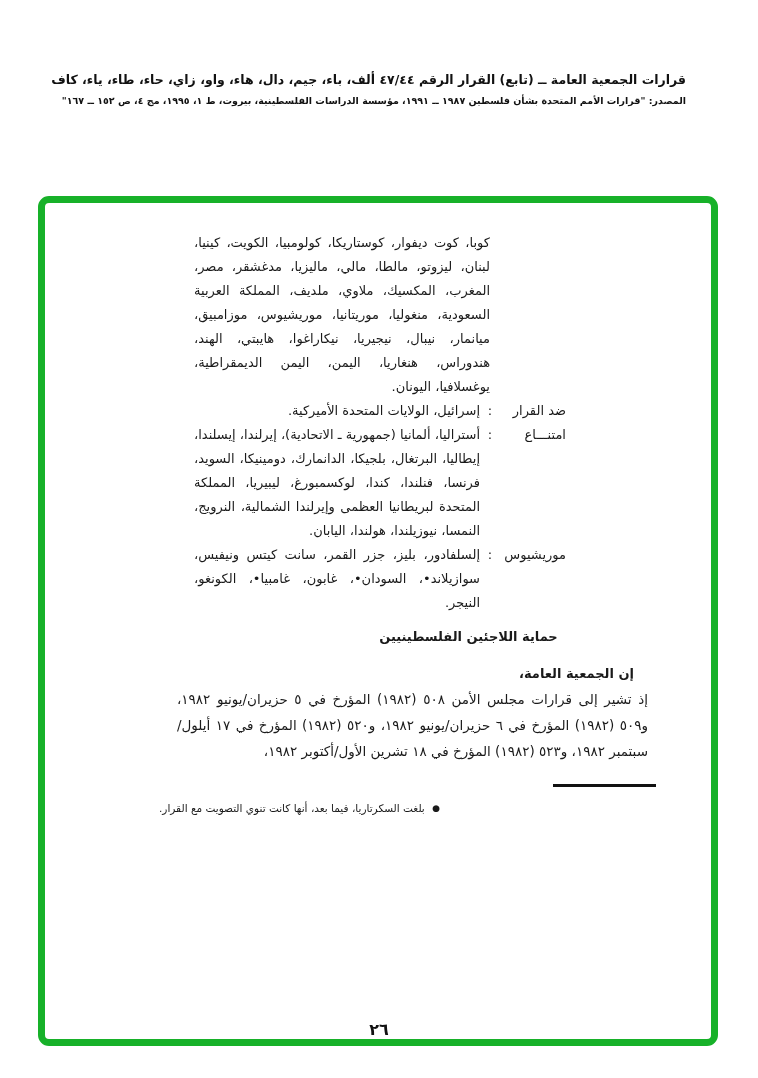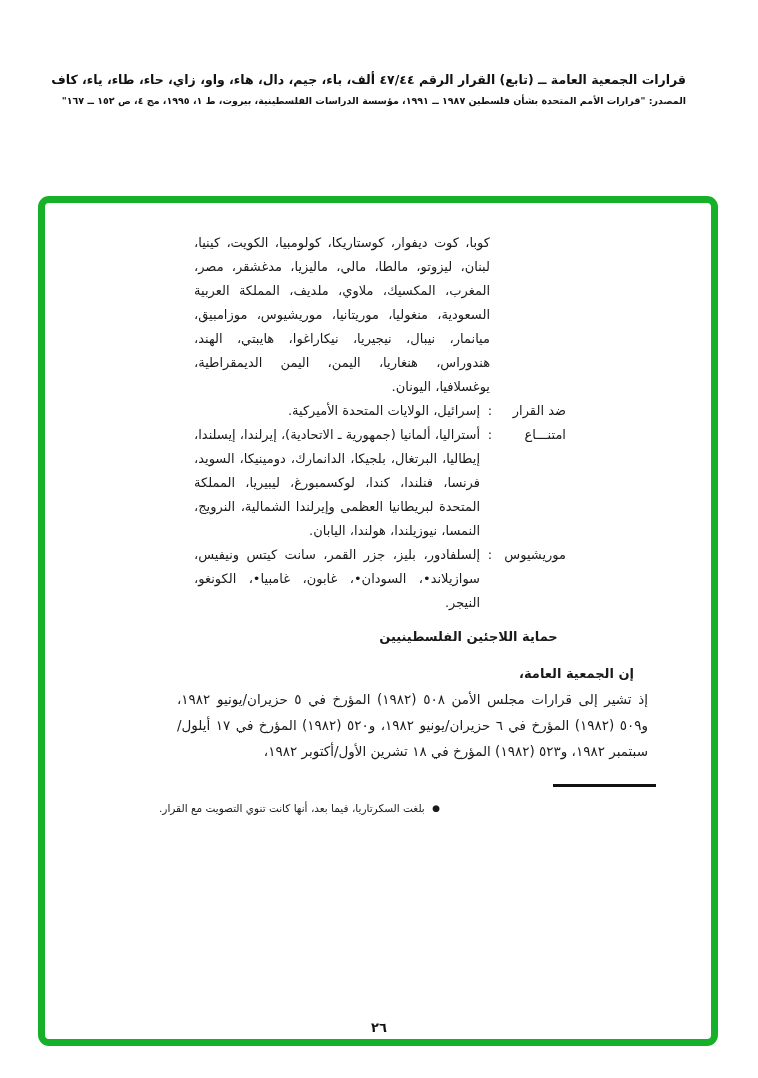--- a/index.html
+++ b/index.html
@@ -32,21 +32,21 @@
   .section-letter{margin-top:28px;margin-right:40px;text-align:center;font-weight:bold;}
   .section-title{margin-top:10px;margin-left:186px;text-align:center;font-weight:bold;white-space:nowrap;}
   .lead-line{margin-top:13px;margin-right:22px;font-weight:bold;}
   .body-paragraph{margin-top:0;margin-right:8px;margin-left:82px;text-align:justify;line-height:26px;font-size:13.5px;}
   
   .footnote-block{margin-top:20px;}
   .footnote-rule{width:103px;height:3px;background:#111;}
   .footnote-line{margin-top:9px;margin-right:216px;font-size:10.5px;white-space:nowrap;direction:rtl;}
   .footnote-marker{font-size:9px;vertical-align:1px;padding-left:4px;}
   
-  .page-number{position:absolute;top:1020px;left:0;right:0;text-align:center;font-weight:bold;font-size:13px;color:#111;}
+  .page-number{position:absolute;top:1020px;left:0;right:0;text-align:center;font-weight:bold;font-size:16px;color:#111;}
 </style>
 </head>
 <body>
 
 <div class="page">
 
   <div class="doc-header">
     <div class="hdr-line1">قرارات الجمعية العامة ــ (تابع) القرار الرقم ٤٧/٤٤ ألف، باء، جيم، دال، هاء، واو، زاي، حاء، طاء، ياء، كاف</div>
     <div class="hdr-line2">المصدر: "قرارات الأمم المتحدة بشأن فلسطين ١٩٨٧ ــ ١٩٩١، مؤسسة الدراسات الفلسطينية، بيروت، ط ١، ١٩٩٥، مج ٤، ص ١٥٢ ــ ١٦٧"</div>
   </div>

